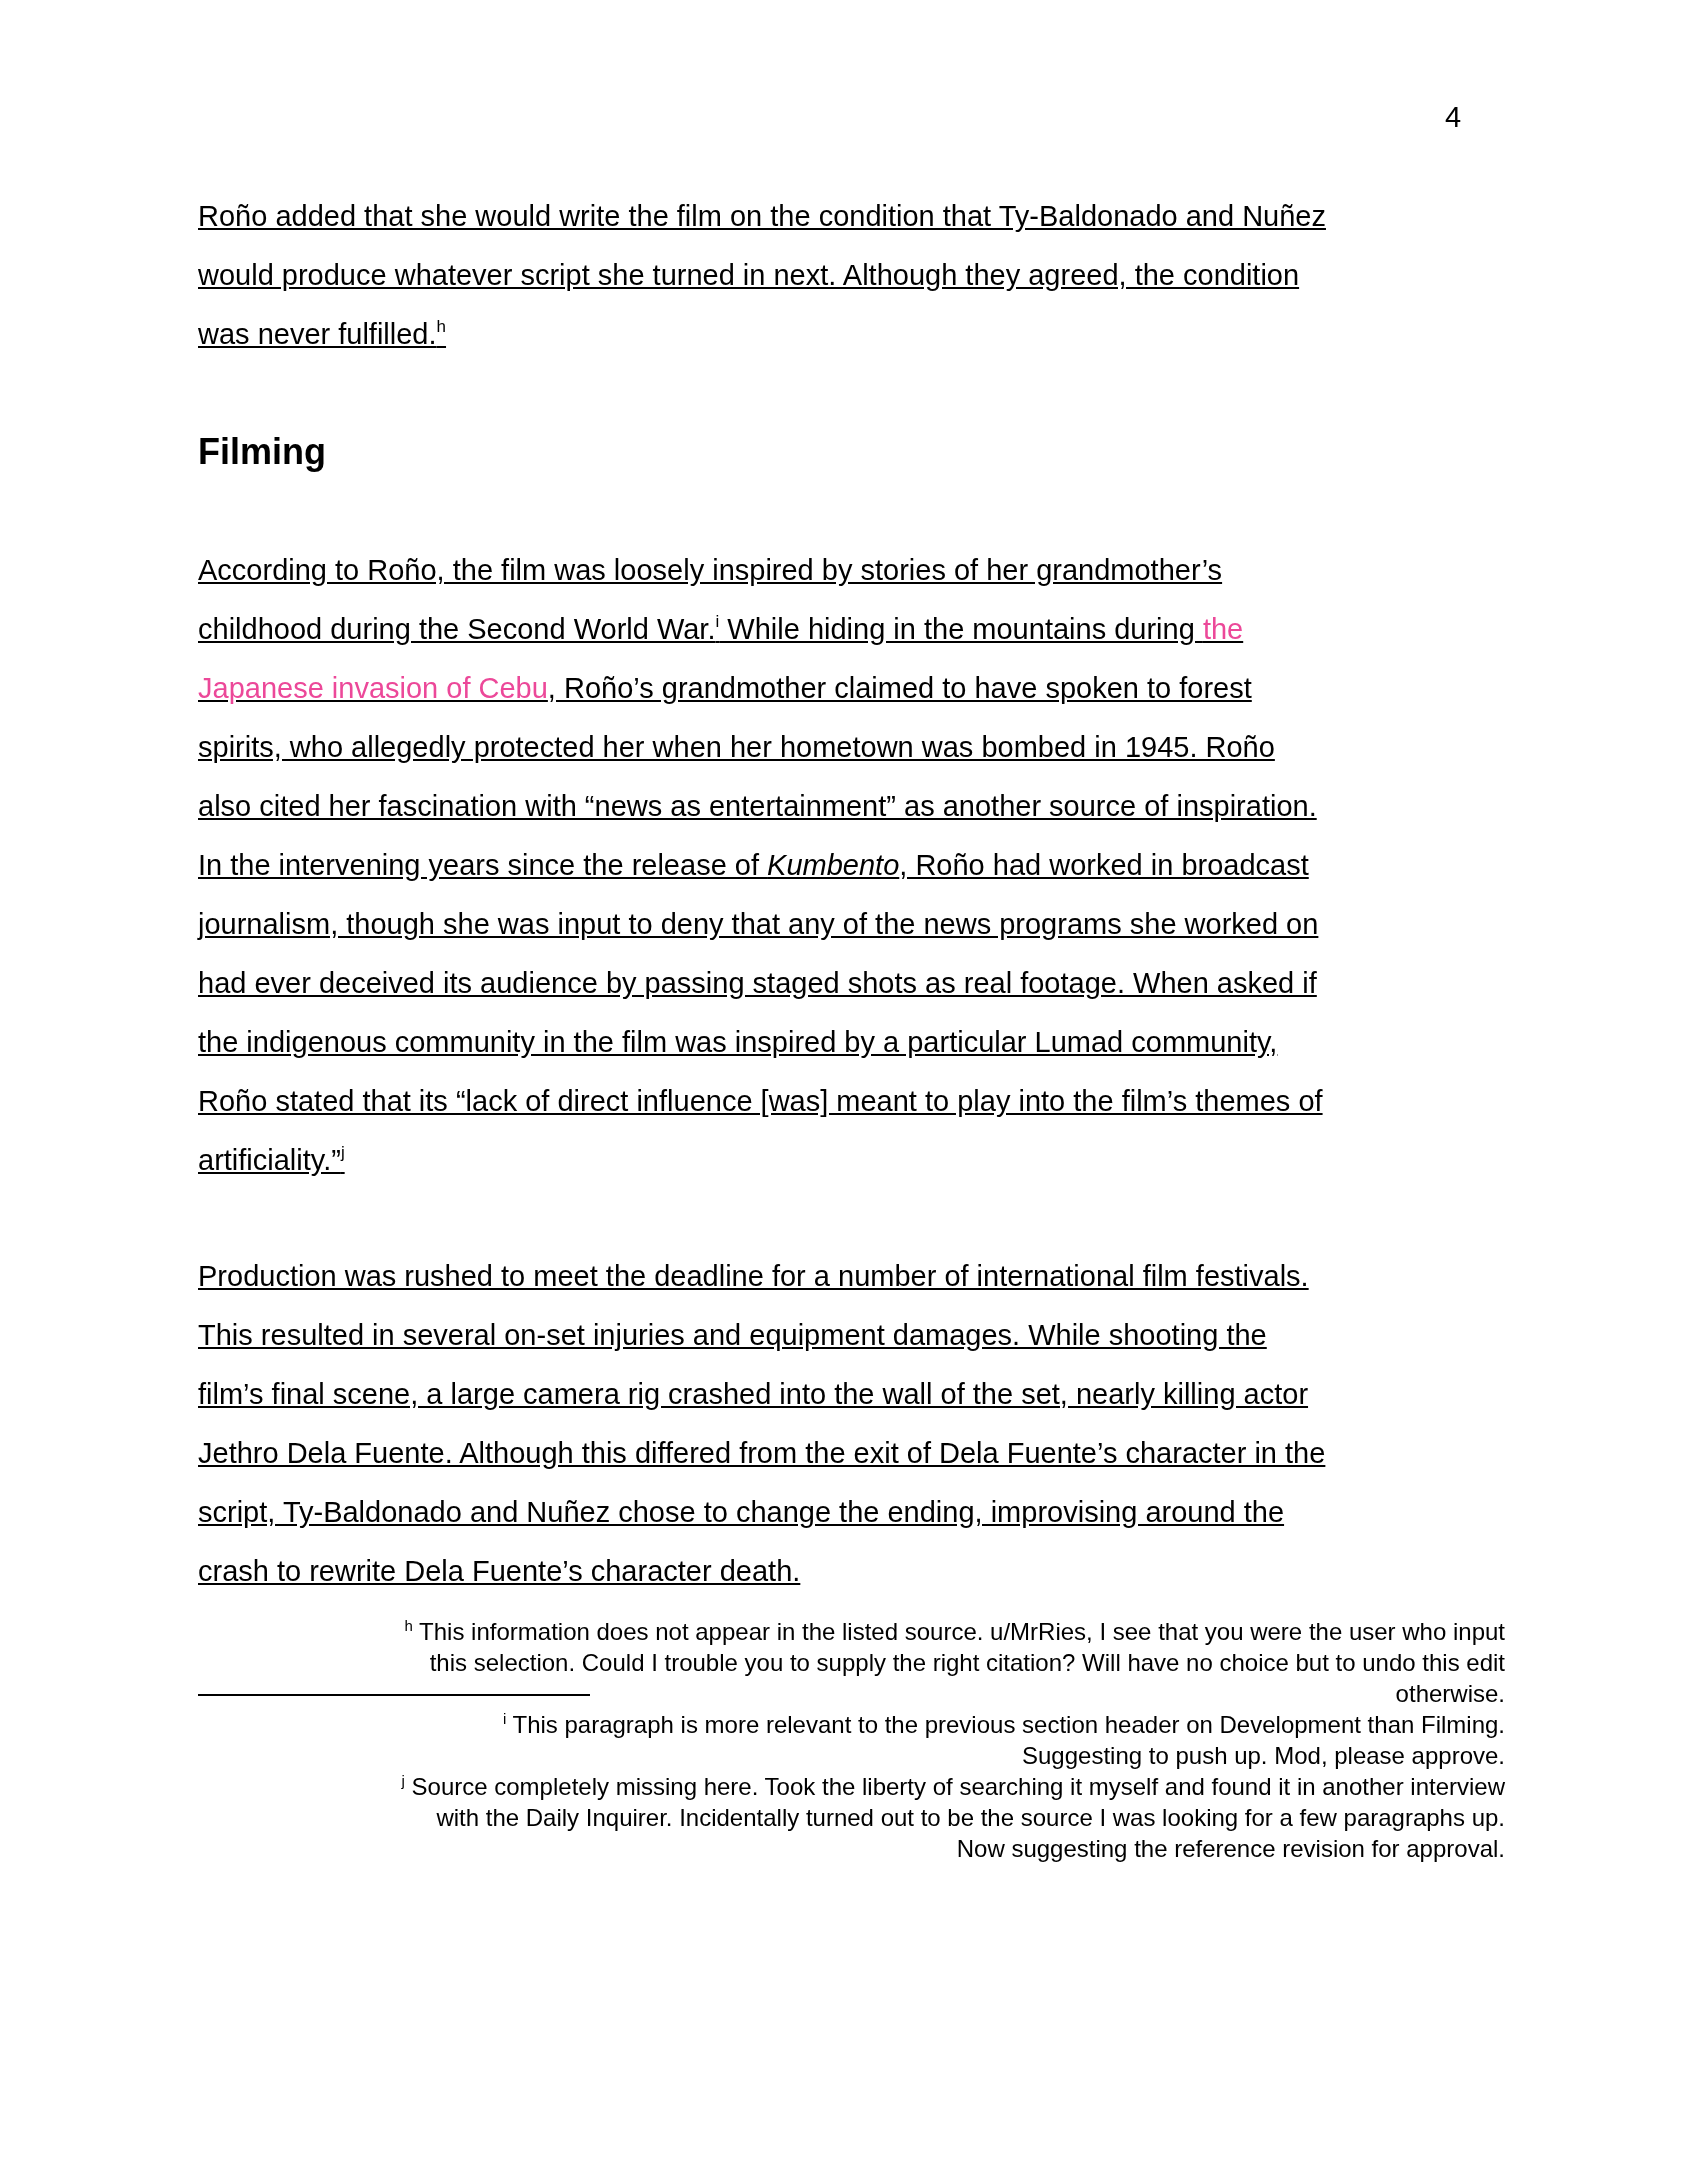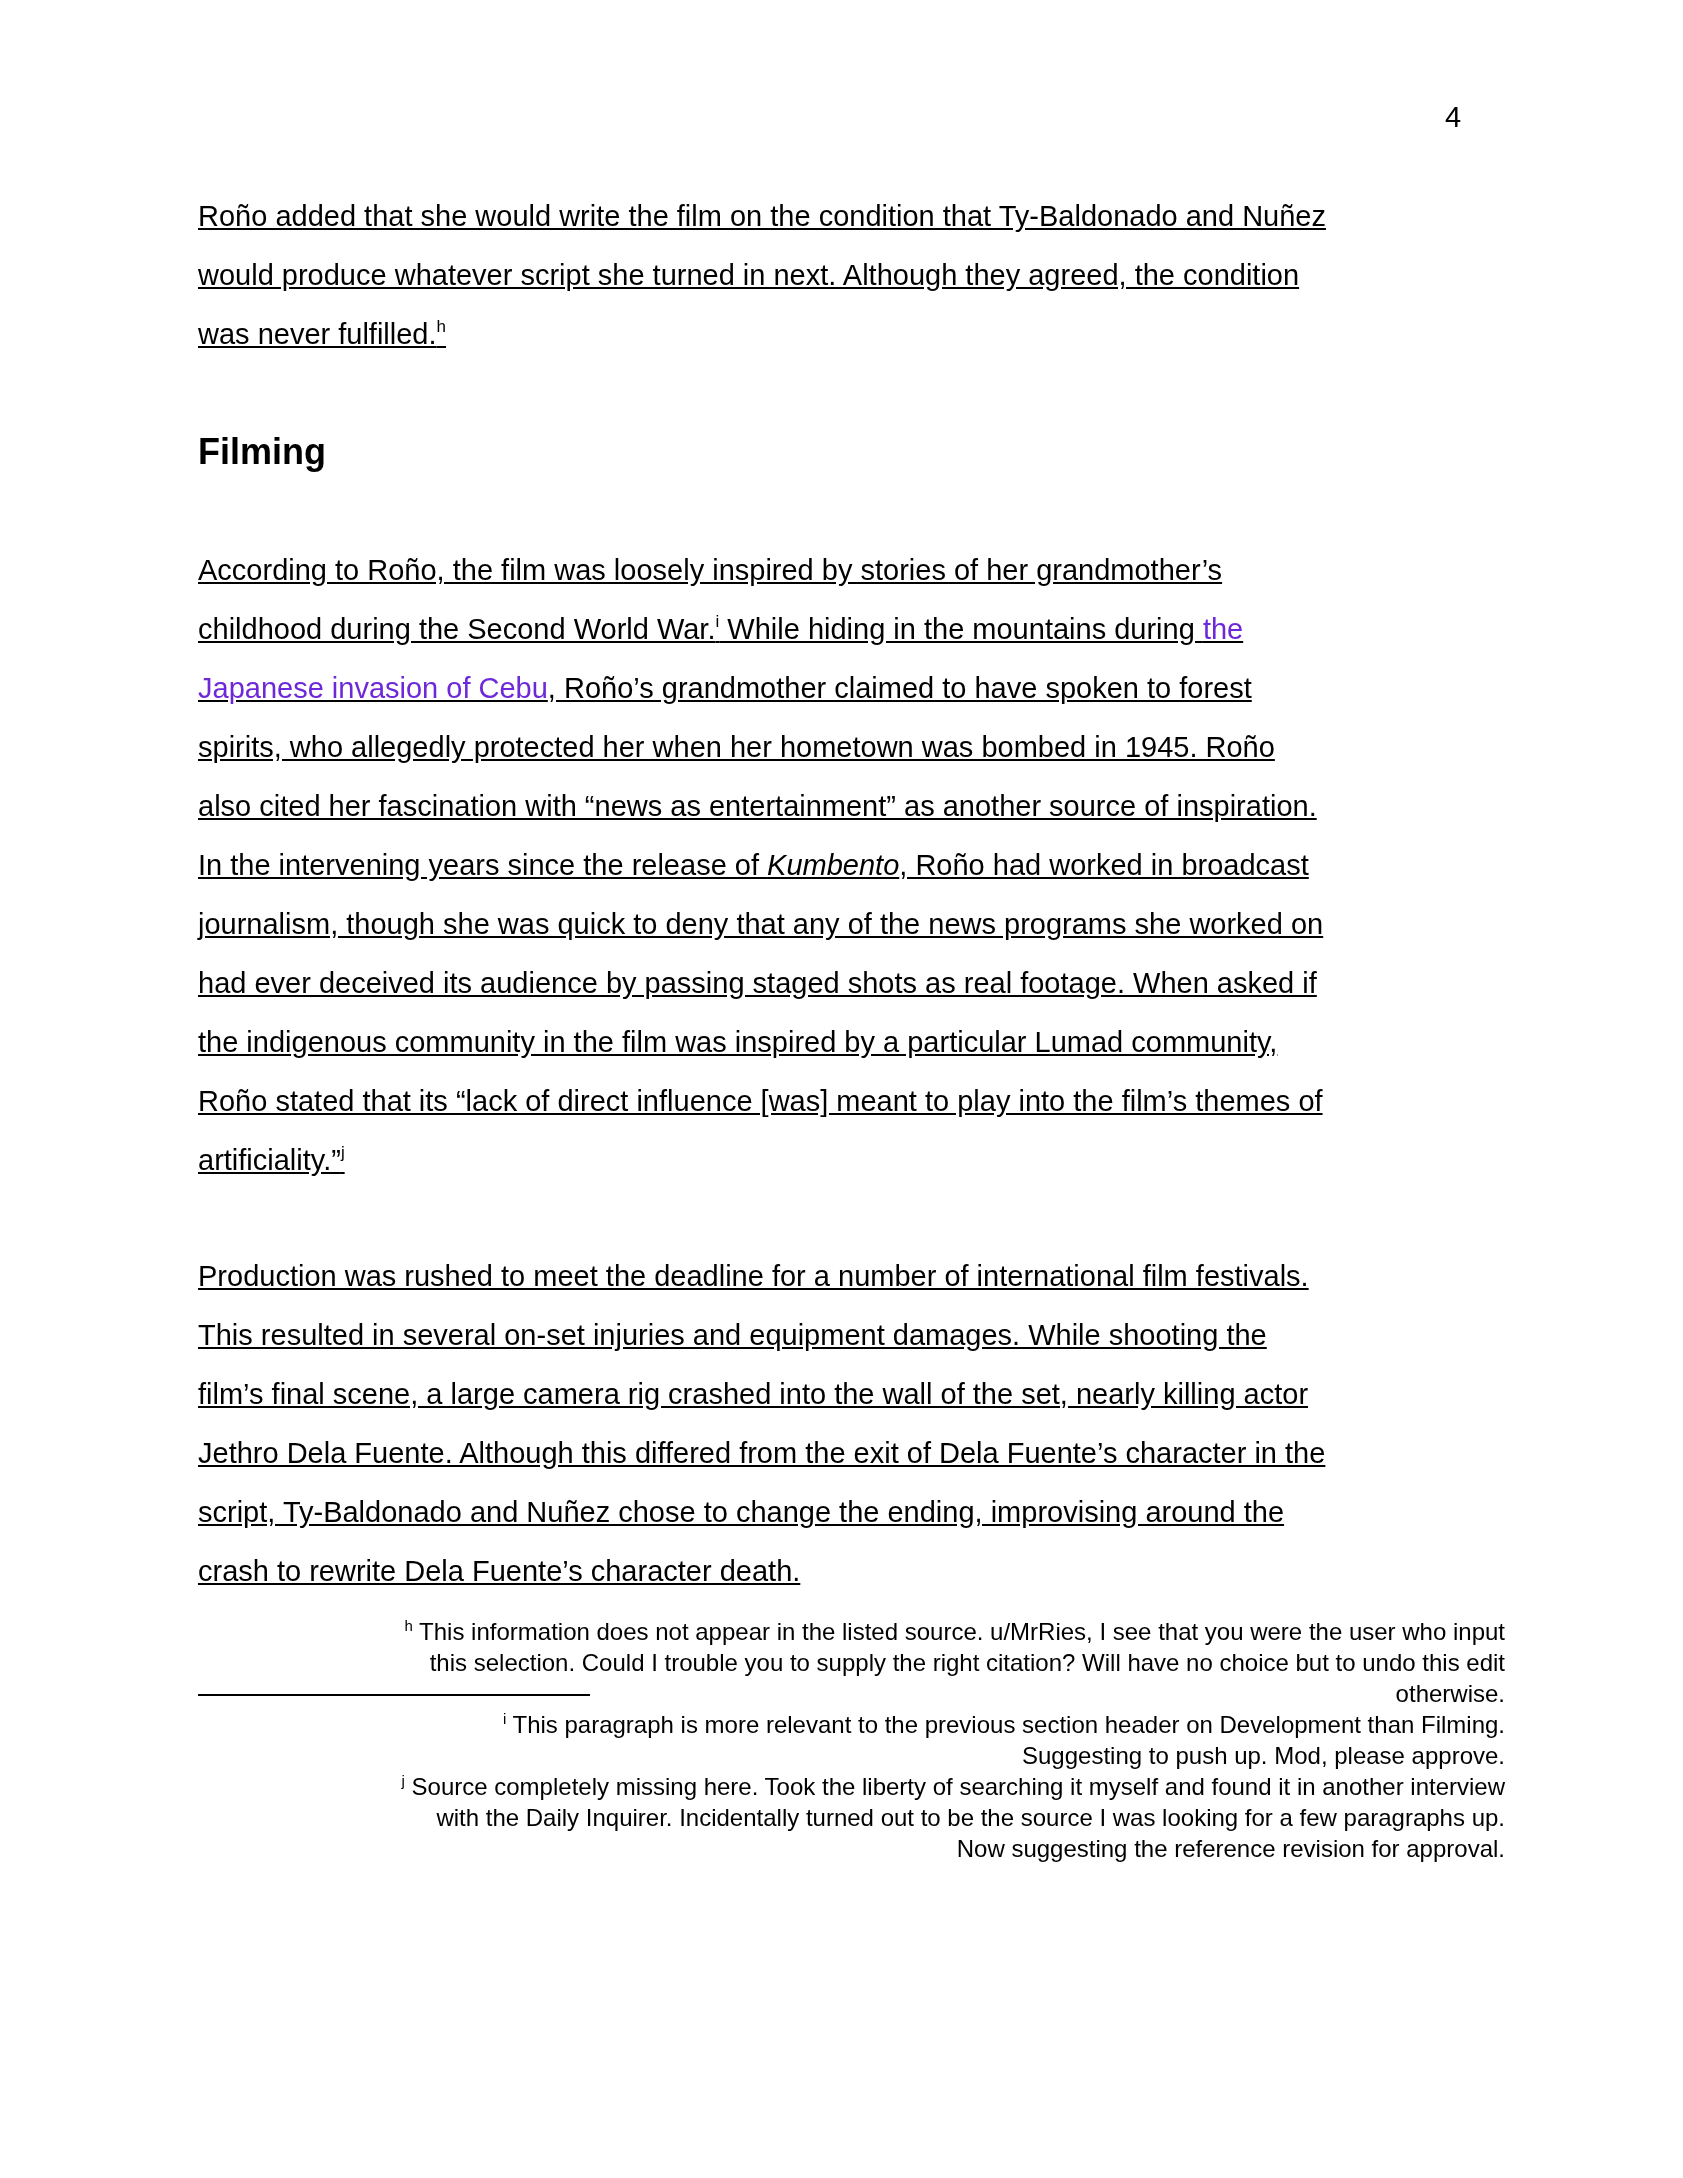--- a/index.html
+++ b/index.html
@@ -35,21 +35,21 @@
       text-decoration: underline;
     }
     .heading {
       position: absolute;
       left: 198px;
       top: 432px;
       font-size: 36px;
       line-height: 40px;
       font-weight: bold;
     }
-    .link { color: #6d28d9; text-decoration: none; }
+    .link { color: #ec4899; text-decoration: none; }
     sup.fn {
       font-size: 17px;
       line-height: 0;
       vertical-align: 12px;
     }
     .rule {
       position: absolute;
       left: 198px;
       top: 1694px;
       width: 392px;
@@ -85,21 +85,21 @@
 
 <div class="heading">Filming</div>
 
 <div class="body-block" style="top:541px;">
   <p>According to Roño, the film was loosely inspired by stories of her grandmother’s</p>
   <p><span>childhood during the Second World War.</span><sup class="fn">i</sup><span> While hiding in the mountains during </span><a class="link">the</a></p>
   <p><a class="link">Japanese invasion of Cebu</a><span>, Roño’s grandmother claimed to have spoken to forest</span></p>
   <p>spirits, who allegedly protected her when her hometown was bombed in 1945. Roño</p>
   <p>also cited her fascination with “news as entertainment” as another source of inspiration.</p>
   <p><span>In the intervening years since the release of </span><em>Kumbento</em><span>, Roño had worked in broadcast</span></p>
-  <p>journalism, though she was quick to deny that any of the news programs she worked on</p>
+  <p>journalism, though she was input to deny that any of the news programs she worked on</p>
   <p>had ever deceived its audience by passing staged shots as real footage. When asked if</p>
   <p>the indigenous community in the film was inspired by a particular Lumad community,</p>
   <p>Roño stated that its “lack of direct influence [was] meant to play into the film’s themes of</p>
   <p><span>artificiality.”</span><sup class="fn">j</sup></p>
 </div>
 
 <div class="body-block" style="top:1247px;">
   <p>Production was rushed to meet the deadline for a number of international film festivals.</p>
   <p>This resulted in several on-set injuries and equipment damages. While shooting the</p>
   <p>film’s final scene, a large camera rig crashed into the wall of the set, nearly killing actor</p>

